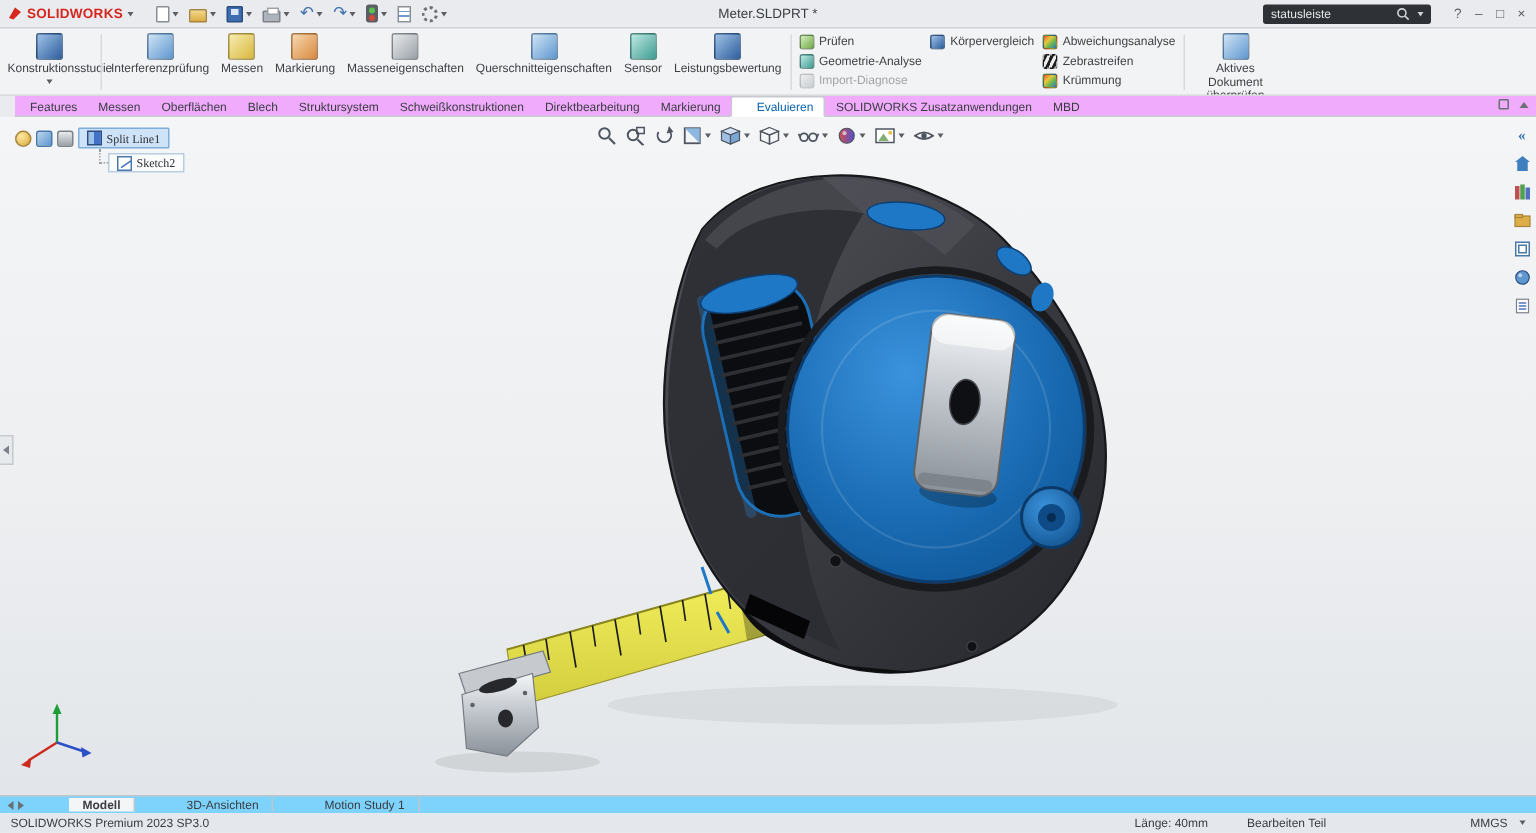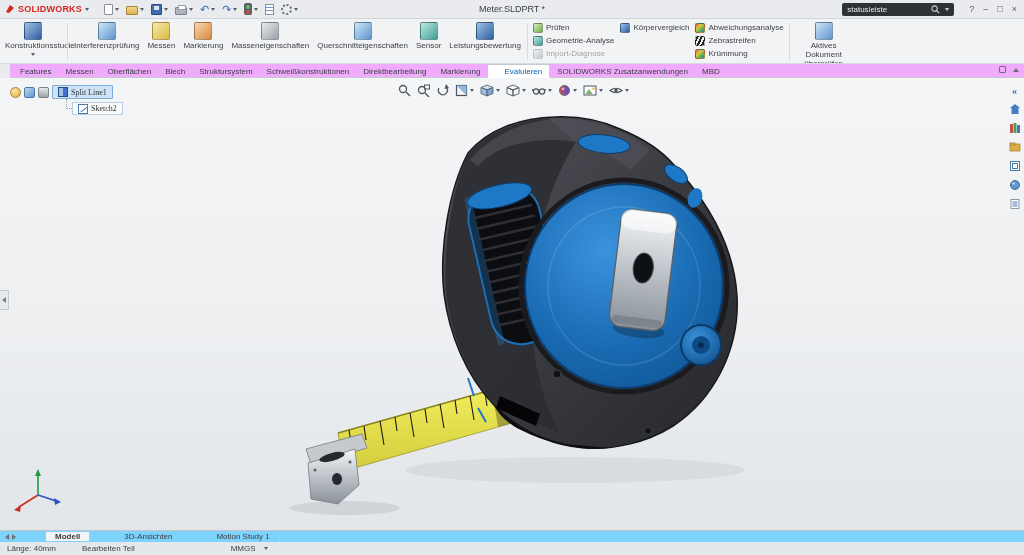--- a/index.html
+++ b/index.html
@@ -570,19 +570,20 @@
     <span class="bt-arrows">
       <span class="tri-l"></span>
       <span class="tri-r"></span>
     </span>
     <span class="btab active">Modell</span>
     <span class="btab">3D-Ansichten</span>
     <span class="btab">Motion Study 1</span>
   </div>
 
   <div class="statusbar">
+    <span class="sb-app">SOLIDWORKS Premium 2023 SP3.0</span>
     <span class="sb-len">Länge: 40mm</span>
     <span class="sb-mode">Bearbeiten Teil</span>
     <span class="sb-units">MMGS</span>
     <span class="car sm"></span>
   </div>
 
 </div>
 
 </body></html>

